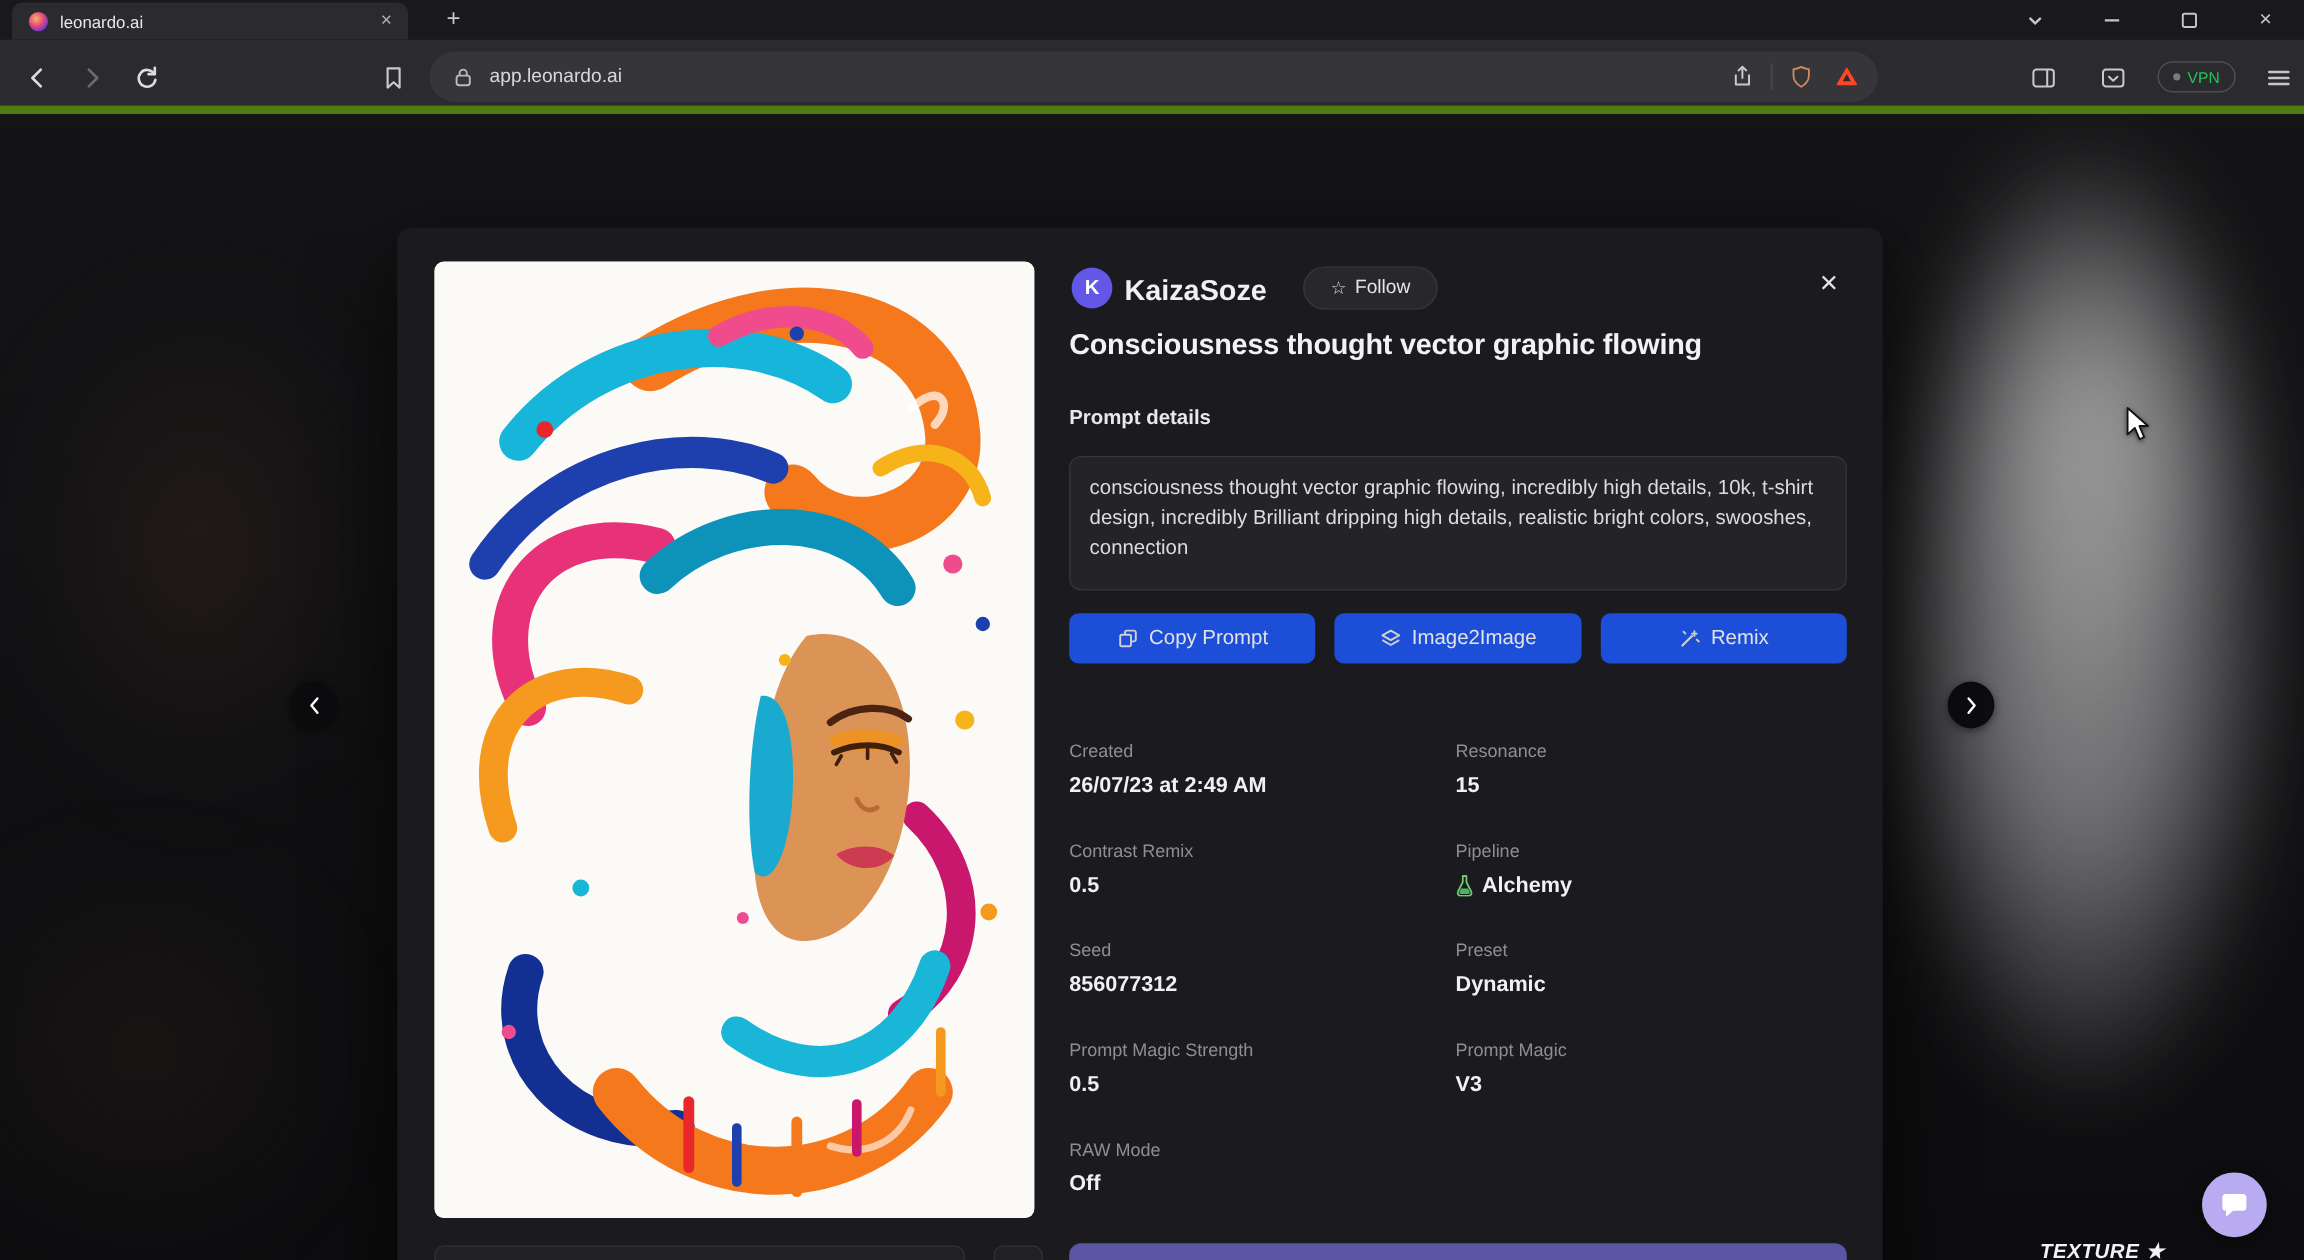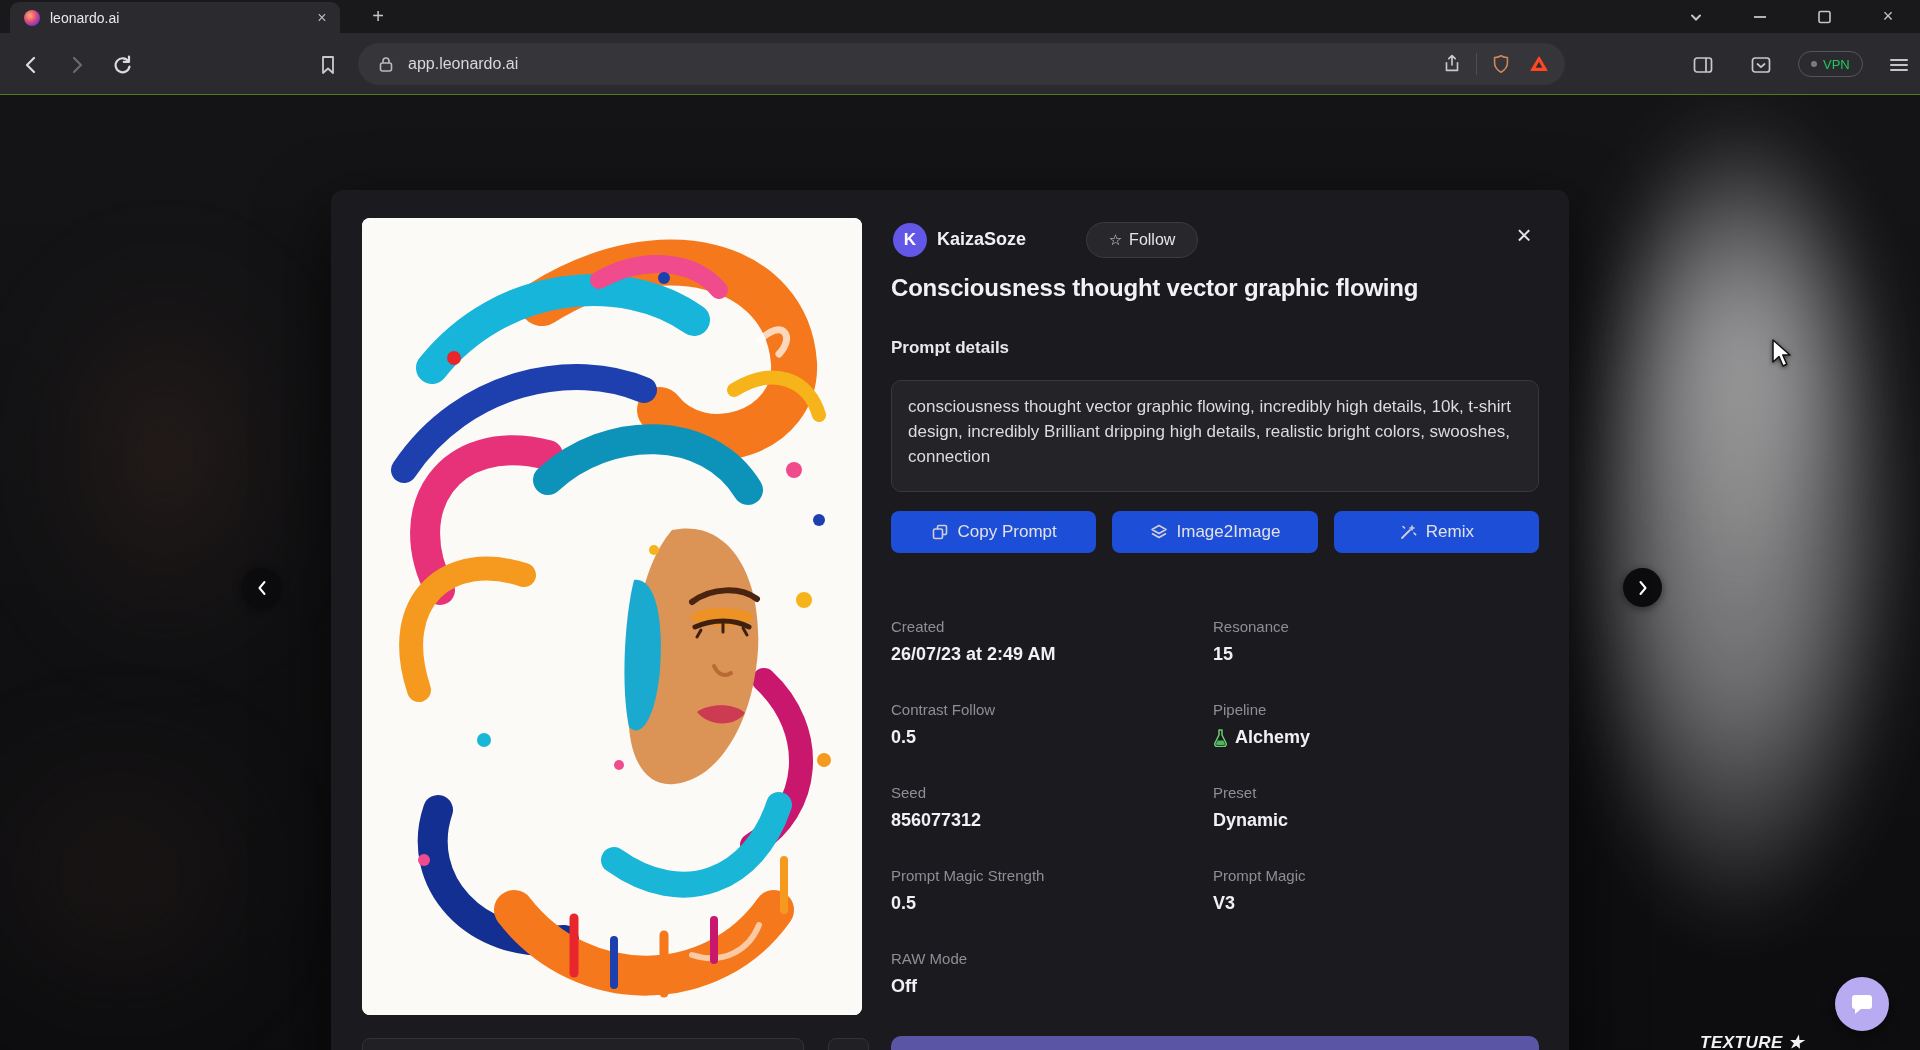--- a/index.html
+++ b/index.html
@@ -15,21 +15,21 @@
   .favicon { width:16px; height:16px; border-radius:50%;
              background:radial-gradient(circle at 38% 35%, #ffb06a, #e0457b 45%, #5b3bd8 78%, #2a1a55); }
   .tab-title { flex:1; font-size:14px; color:#e8e8ea; white-space:nowrap; overflow:hidden; }
   .tab-close { width:20px; height:20px; line-height:19px; text-align:center; color:#b8b8bc; font-size:16px; border-radius:4px; cursor:default; }
   .newtab { position:absolute; left:364px; top:4px; width:28px; height:26px; color:#c6c6ca; font-size:20px;
             text-align:center; line-height:25px; }
   .tab-right { position:absolute; right:0; top:0; height:33px; display:flex; }
   .ctl { width:64px; height:33px; display:flex; align-items:center; justify-content:center; color:#c6c6ca; font-size:18px; }
 
   .navbar { position:absolute; top:33px; left:0; width:1920px; height:62px; background:#2b2b2f;
-            border-bottom:1px solid #4d7c0f; z-index:40; }
+            border-bottom:7px solid #4d7c0f; z-index:40; }
   .navico { position:absolute; top:19px; width:26px; height:26px; display:flex; align-items:center; justify-content:center; }
   .urlbar { position:absolute; left:358px; top:10px; width:1207px; height:42px; background:#35353a;
             border-radius:21px; display:flex; align-items:center; padding:0 14px 0 16px; }
   .url-text { flex:1; margin-left:10px; font-size:16px; color:#d8d8da; }
   .sep { width:1px; height:22px; background:#4e4e53; margin:0 12px; }
   .inbar-icon { display:flex; align-items:center; justify-content:center; width:24px; height:24px; }
   .vpn { position:absolute; left:1798px; top:18px; height:26px; border:1px solid #55555a; border-radius:13px;
          display:flex; align-items:center; gap:6px; padding:0 12px; color:#22c55e; font-size:13px; }
   .vpn .dot { width:6px; height:6px; border-radius:50%; background:#7a7a7f; display:inline-block; }
   .hamburger { position:absolute; left:1890px; top:23px; width:18px; }
@@ -57,21 +57,21 @@
   .nav-arrow.right { left:1623px; }
 
   
   .modal { position:absolute; left:331px; top:95px; width:1238px; height:980px; background:#1a1a1f;
            border-radius:12px; box-shadow:0 24px 70px rgba(0,0,0,.65); }
   .art { position:absolute; left:31px; top:28px; width:500px; height:797px; border-radius:8px; overflow:hidden;
          background:#fbfaf6; cursor:pointer; }
   .avatar { position:absolute; left:562px; top:33px; width:34px; height:34px; border-radius:50%;
             background:#6257e6; color:#fff; font-size:17px; font-weight:700;
             display:flex; align-items:center; justify-content:center; cursor:pointer; }
-  .username { position:absolute; left:606px; top:39px; font-size:18px; font-weight:600; color:#f0f0f2; }
+  .username { position:absolute; left:606px; top:39px; font-size:24px; font-weight:600; color:#f0f0f2; }
   .follow { position:absolute; left:755px; top:32px; width:112px; height:36px; border-radius:18px;
             background:#27272c; border:1px solid #3a3a40; color:#e5e5e8; font-size:16px;
             display:flex; align-items:center; justify-content:center; gap:7px; cursor:pointer;
             font-family:inherit; }
   .follow .star { font-size:15px; color:#d8d8dc; }
   .modal-close { position:absolute; left:1176px; top:28px; width:34px; height:34px; background:none; border:none;
                  color:#e4e4e8; font-size:26px; line-height:34px; text-align:center; cursor:pointer; }
   .title { position:absolute; left:560px; top:84px; width:660px; font-size:24px; font-weight:700;
            color:#f2f2f4; letter-spacing:-.2px; }
   .pd-heading { position:absolute; left:560px; top:148px; font-size:17px; font-weight:700; color:#e8e8ea; }
@@ -312,21 +312,21 @@
     <div class="grid">
       <div class="cell">
         <div class="lbl">Created</div>
           <div class="val">26/07/23 at 2:49 AM</div>
       </div>
       <div class="cell">
         <div class="lbl">Resonance</div>
           <div class="val">15</div>
       </div>
       <div class="cell">
-        <div class="lbl">Contrast Follow</div>
+        <div class="lbl">Contrast Remix</div>
           <div class="val">0.5</div>
       </div>
       <div class="cell">
         <div class="lbl">Pipeline</div>
         <div class="val">
           <svg width="15" height="19" viewBox="0 0 15 19">
               <path d="M6,2 h3 v5 l4,8 a2.5,2.5 0 0 1 -2.2,3.6 H4.2 A2.5,2.5 0 0 1 2,15 l4,-8 Z" stroke="#6ecb73" stroke-width="1.5" fill="none" stroke-linejoin="round"></path>
               <path d="M4.6,12.5 h5.8 l1.3,2.7 a1.4,1.4 0 0 1 -1.3,1.9 H4.6 a1.4,1.4 0 0 1 -1.3,-1.9 Z" fill="#49b857"></path>
             </svg>
           <span>Alchemy</span>

